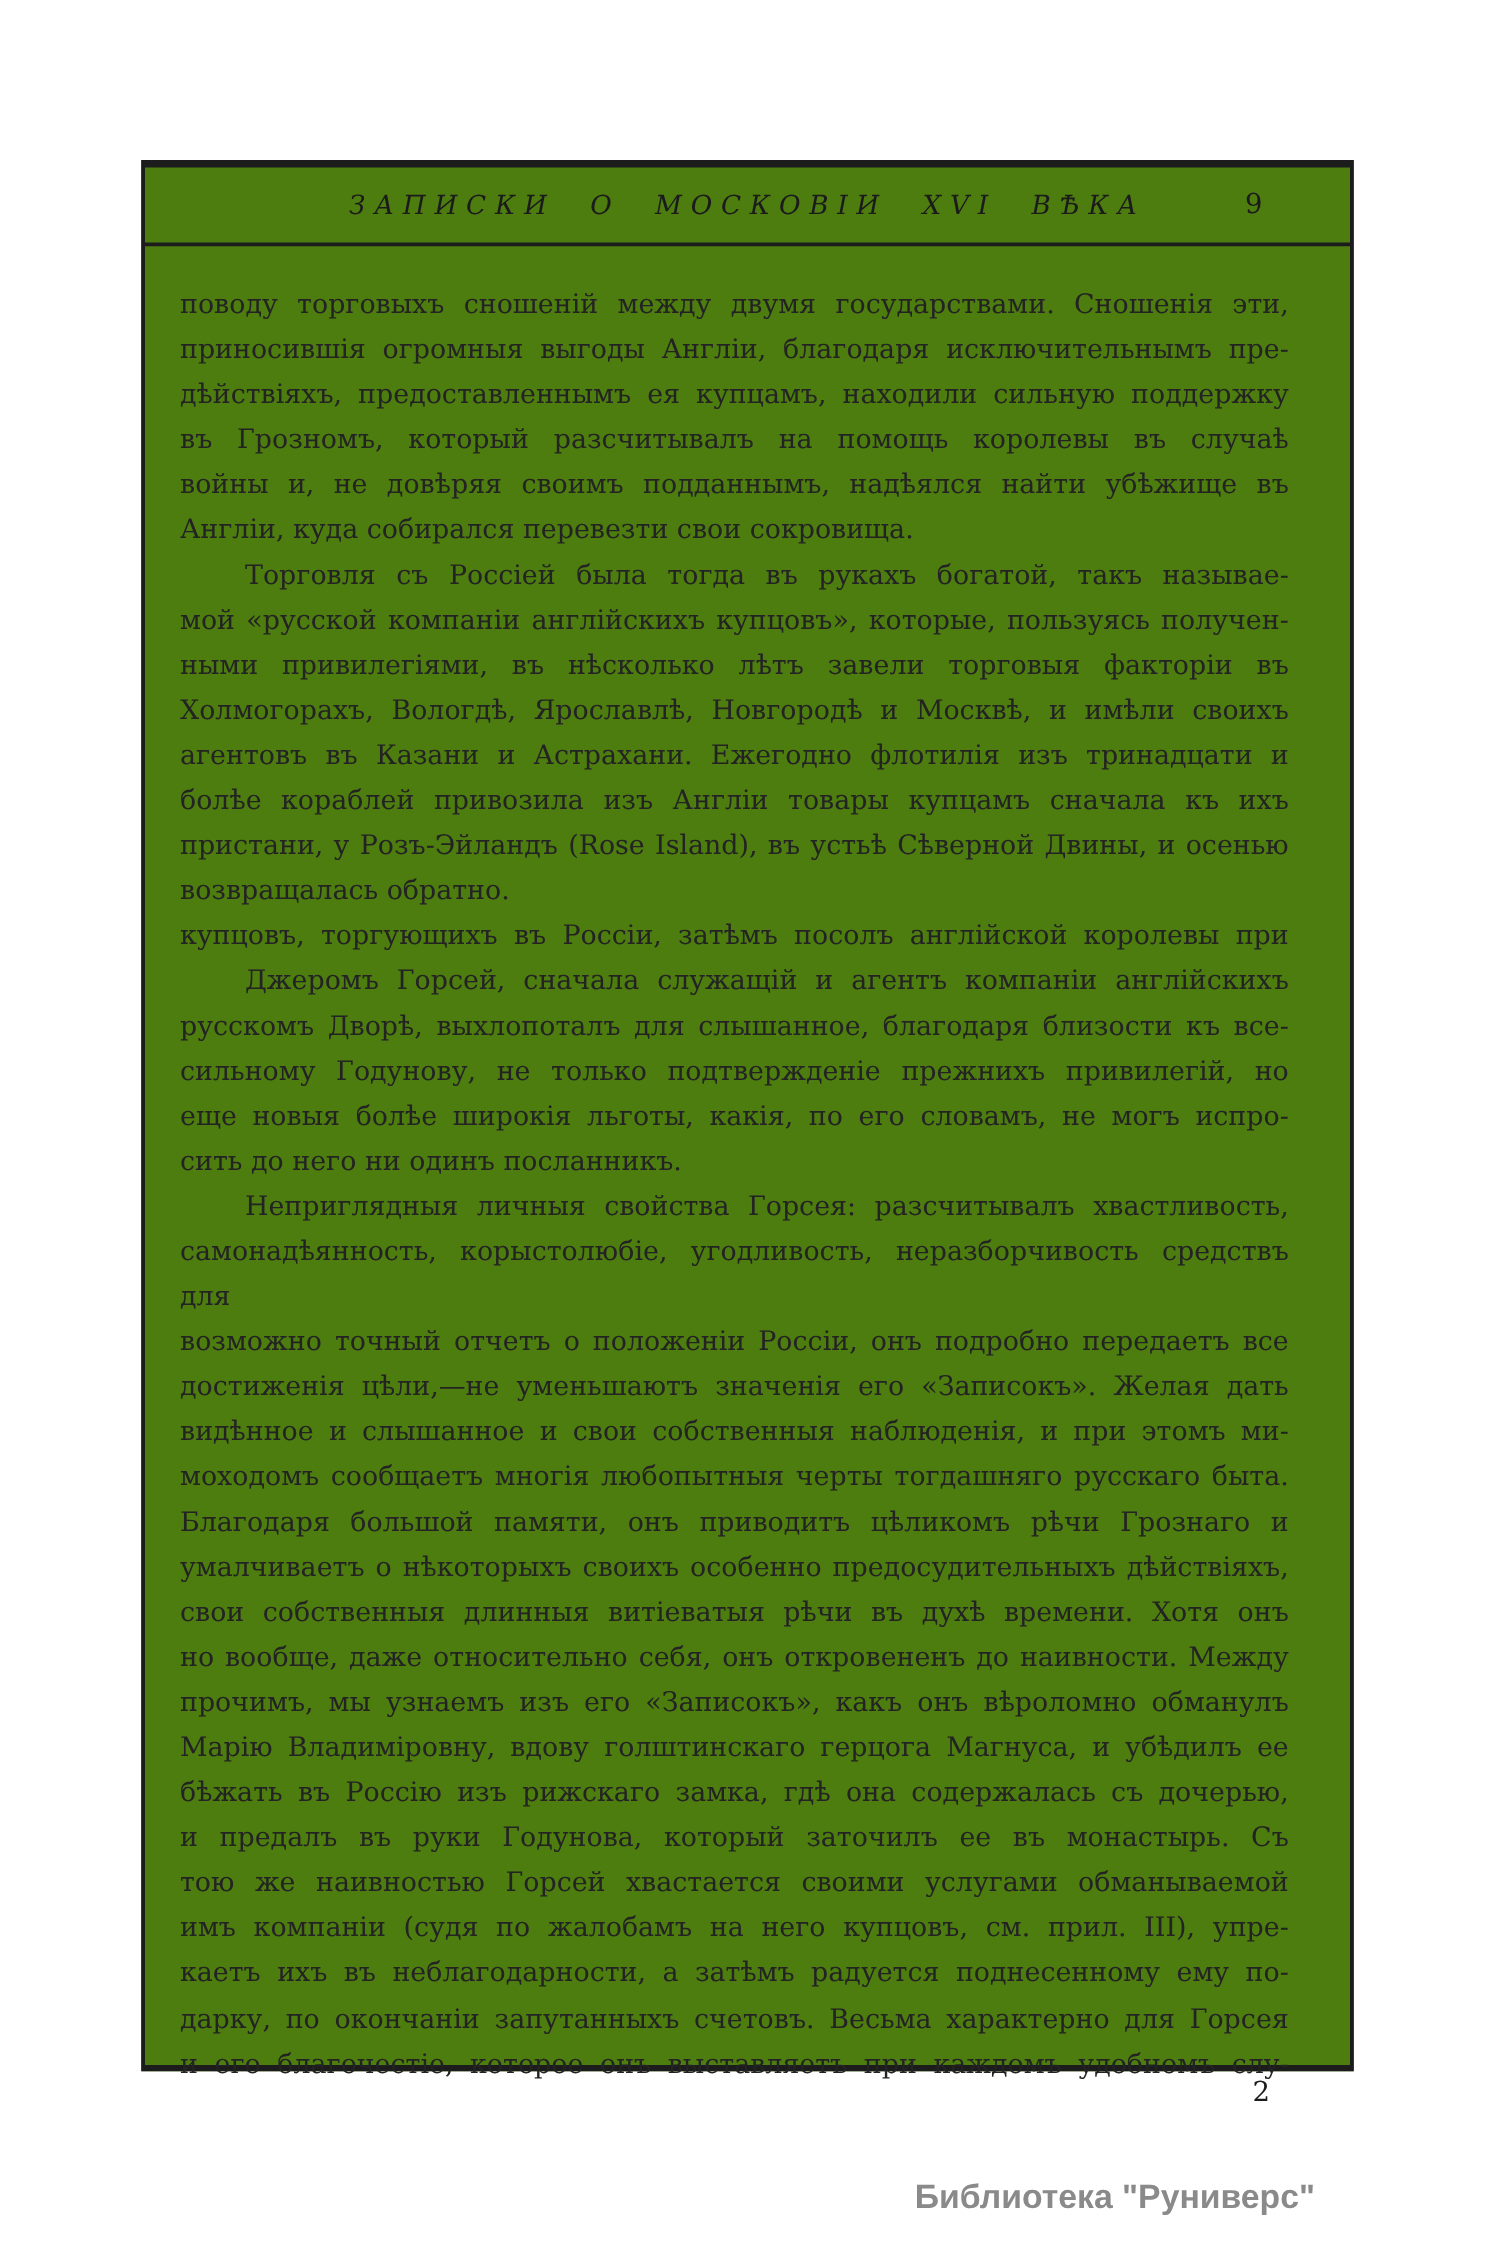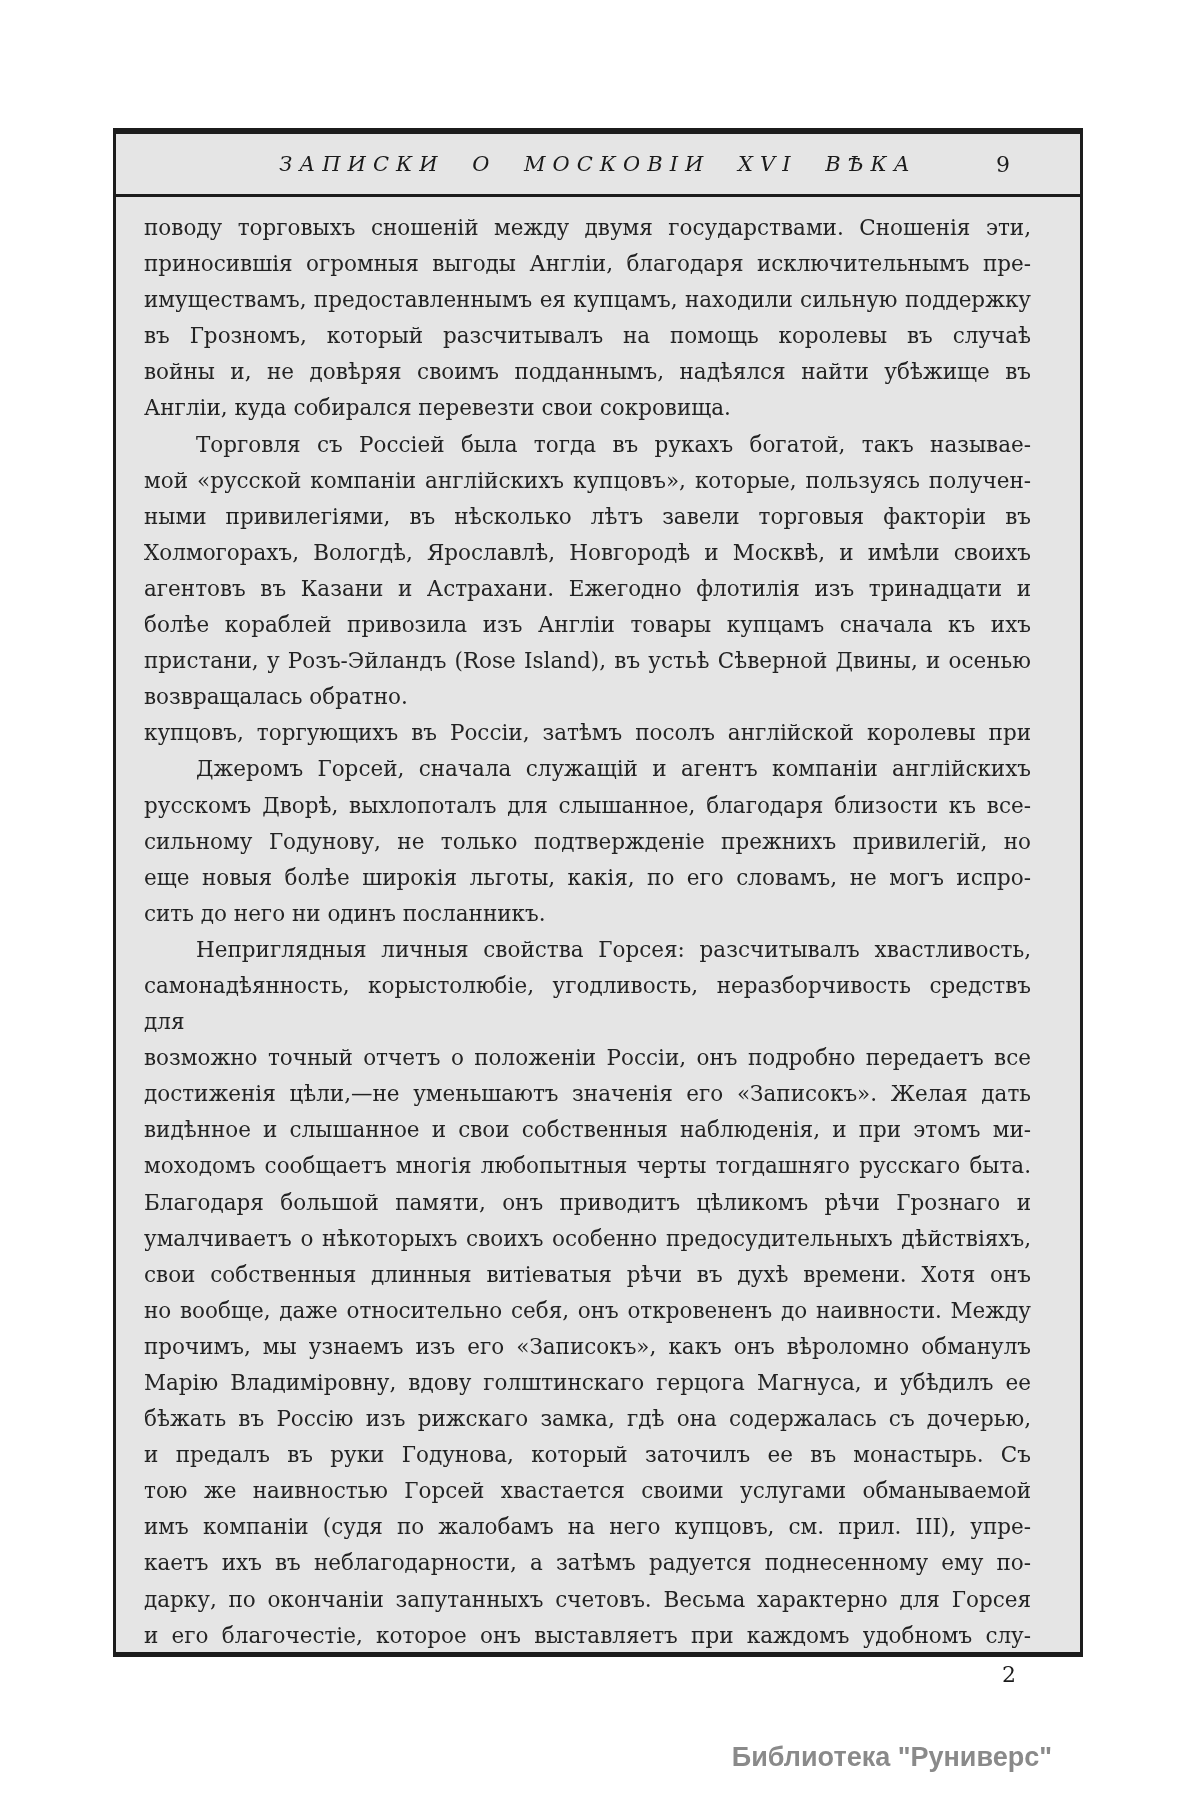--- a/index.html
+++ b/index.html
@@ -11,21 +11,21 @@
     overflow:hidden;
   }
   .frame {
     position:absolute;
     left:113px; top:128px;
     width:970px; height:1529px;
     box-sizing:border-box;
     border:3px solid #1c1c1c;
     border-top-width:6px;
     border-bottom-width:5px;
-    background:#e5e5e5;
+    background:#4d7c0f;
   }
   .running-head {
     position:relative;
     height:60px;
     border-bottom:3px solid #1c1c1c;
     display:flex;
     align-items:center;
     justify-content:center;
   }
   .running-title {
@@ -41,20 +41,21 @@
     right:70px; top:50%;
     transform:translateY(-50%);
     font-size:22px;
     color:#1b1b1b;
   }
   .body-text {
     padding:13px 49px 0 28px;
     font-size:21.5px;
     line-height:36.1px;
     color:#232323;
+    margin-top:16px;
   }
   .line {
     text-align:justify;
     text-align-last:justify;
     text-justify:inter-word;
     white-space:normal;
   }
   .line.para-end { text-align-last:left; }
   .line.indent { text-indent:52px; }
   .signature-mark {
@@ -77,21 +78,21 @@
 <body>
 
 <div class="frame">
   <div class="running-head">
     <span class="running-title">ЗАПИСКИ О МОСКОВІИ XVI ВѢКА</span>
     <span class="page-number">9</span>
   </div>
   <div class="body-text">
       <div class="line">поводу торговыхъ сношеній между двумя государствами. Сношенія эти,</div>
       <div class="line">приносившія огромныя выгоды Англіи, благодаря исключительнымъ пре-</div>
-      <div class="line">имуществамъ, предоставленнымъ ея купцамъ, находили сильную поддержку</div>
+      <div class="line">дѣйствіяхъ, предоставленнымъ ея купцамъ, находили сильную поддержку</div>
       <div class="line">въ Грозномъ, который разсчитывалъ на помощь королевы въ случаѣ</div>
       <div class="line">войны и, не довѣряя своимъ подданнымъ, надѣялся найти убѣжище въ</div>
       <div class="line para-end">Англіи, куда собирался перевезти свои сокровища.</div>
       <div class="line indent">Торговля съ Россіей была тогда въ рукахъ богатой, такъ называе-</div>
       <div class="line">мой «русской компаніи англійскихъ купцовъ», которые, пользуясь получен-</div>
       <div class="line">ными привилегіями, въ нѣсколько лѣтъ завели торговыя факторіи въ</div>
       <div class="line">Холмогорахъ, Вологдѣ, Ярославлѣ, Новгородѣ и Москвѣ, и имѣли своихъ</div>
       <div class="line">агентовъ въ Казани и Астрахани. Ежегодно флотилія изъ тринадцати и</div>
       <div class="line">болѣе кораблей привозила изъ Англіи товары купцамъ сначала къ ихъ</div>
       <div class="line">пристани, у Розъ-Эйландъ (Rose Island), въ устьѣ Сѣверной Двины, и осенью</div>

